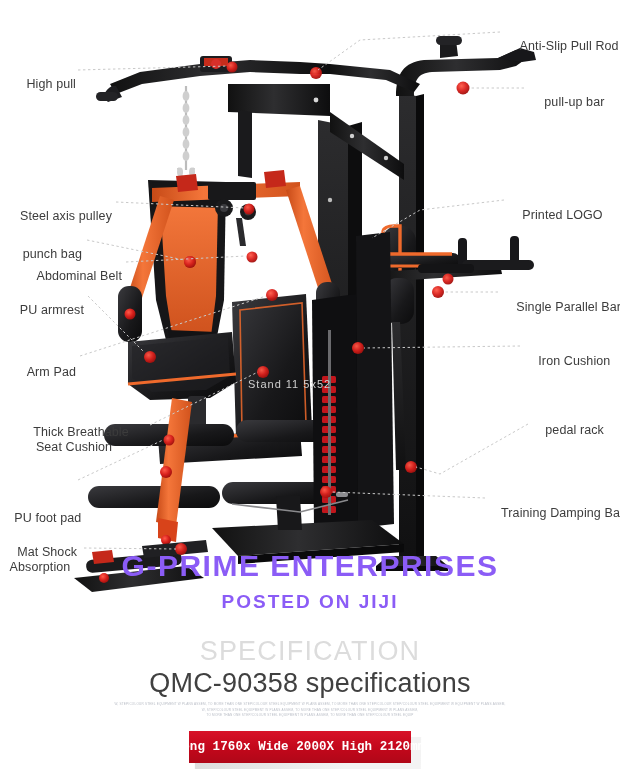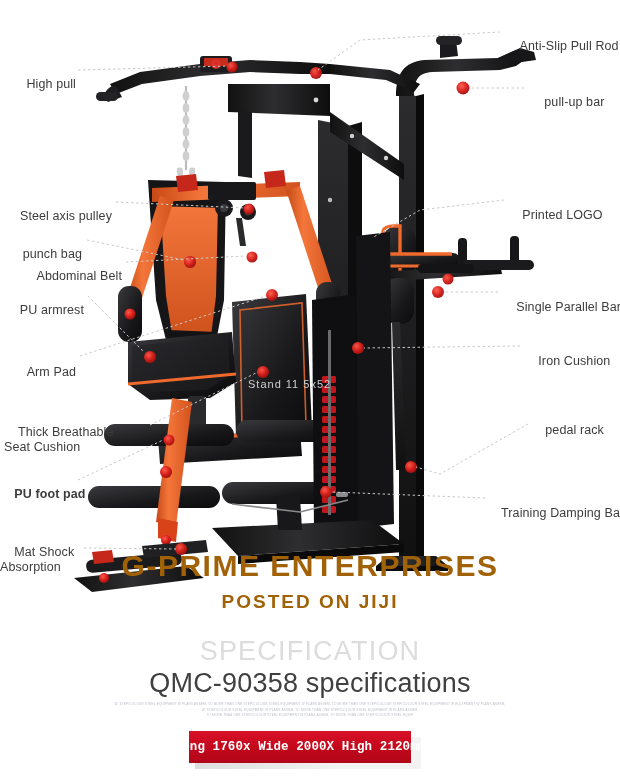--- a/index.html
+++ b/index.html
@@ -19,26 +19,26 @@
   .callout{
     position:absolute;
     color:#3c3c3c;
     font-size:12.5px;
     line-height:15px;
     white-space:pre;
     letter-spacing:0.1px;
   }
   .callout.right{text-align:left;}
   .callout.left{text-align:right;}
-  .callout.center{text-align:left;}
+  .callout.center{text-align:center;}
 
   
   .wm{
     position:absolute;
-    color:#a16207;
+    color:#8b5cf6;
     font-weight:bold;
     letter-spacing:1px;
     user-select:none;
     white-space:nowrap;
   }
   #wm-main{left:50%;transform:translateX(-50%);top:549px;font-size:30px;letter-spacing:1.5px;}
   #wm-sub{left:50%;transform:translateX(-50%);top:591px;font-size:19px;letter-spacing:2px;}
   #wm-tiny{
     position:absolute;left:248px;top:378px;color:#cfcfcf;font-size:11px;
     font-weight:normal;letter-spacing:1px;filter:blur(0.6px);white-space:nowrap;
@@ -365,21 +365,21 @@
 
   <div class="callout left" style="left:4px;top:350px;width:72px;">
     <span>Arm Pad</span>
   </div>
 
   <div class="callout center" style="left:4px;top:410px;width:140px;">
     <span>Thick Breathable
 Seat Cushion</span>
   </div>
 
-  <div class="callout left" style="left:0px;top:472px;width:74px;font-weight:bold;">
+  <div class="callout left" style="left:0px;top:496px;width:74px;">
     <span>PU foot pad</span>
   </div>
 
   <div class="callout center" style="left:0px;top:530px;width:80px;">
     <span>Mat Shock
 Absorption</span>
   </div>
 
   <div class="callout right" style="left:508px;top:193px;">
     <span>Printed LOGO</span>

